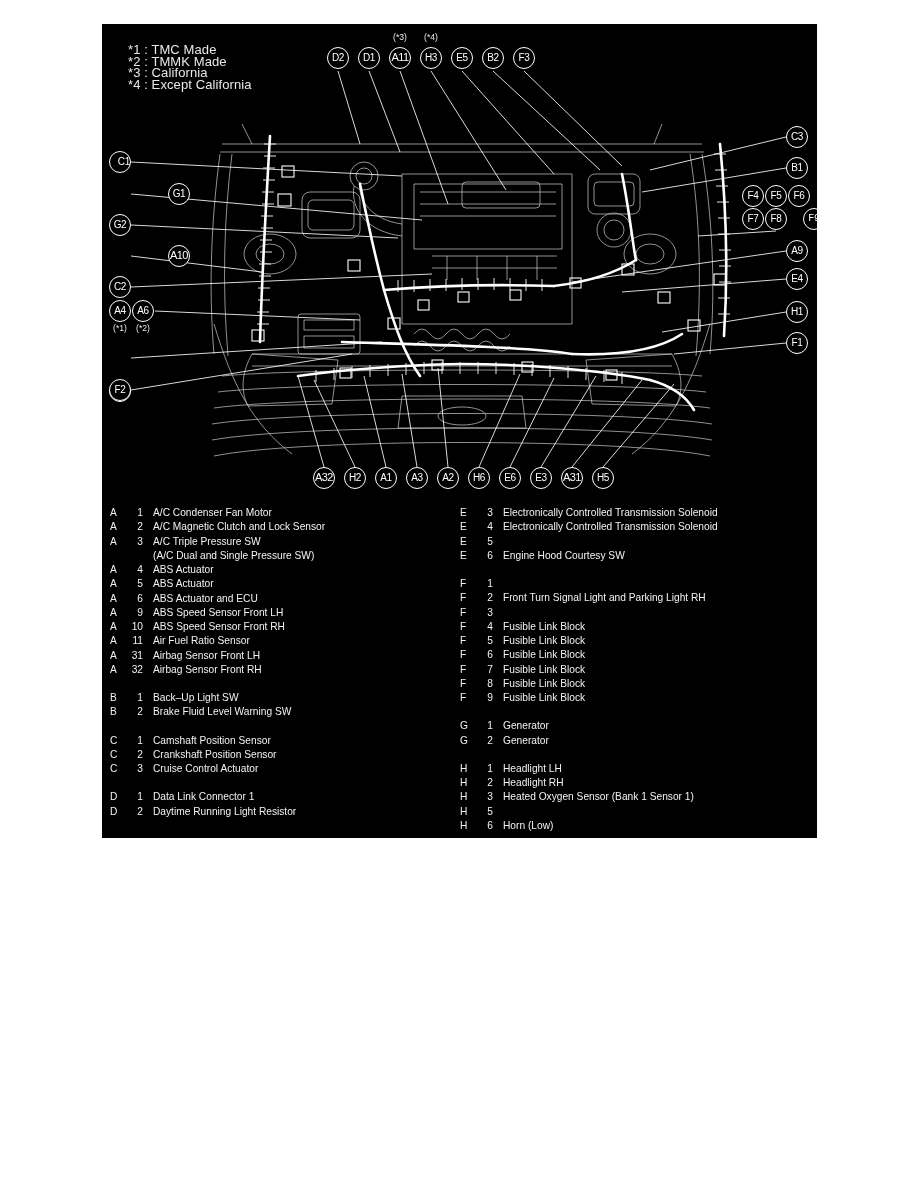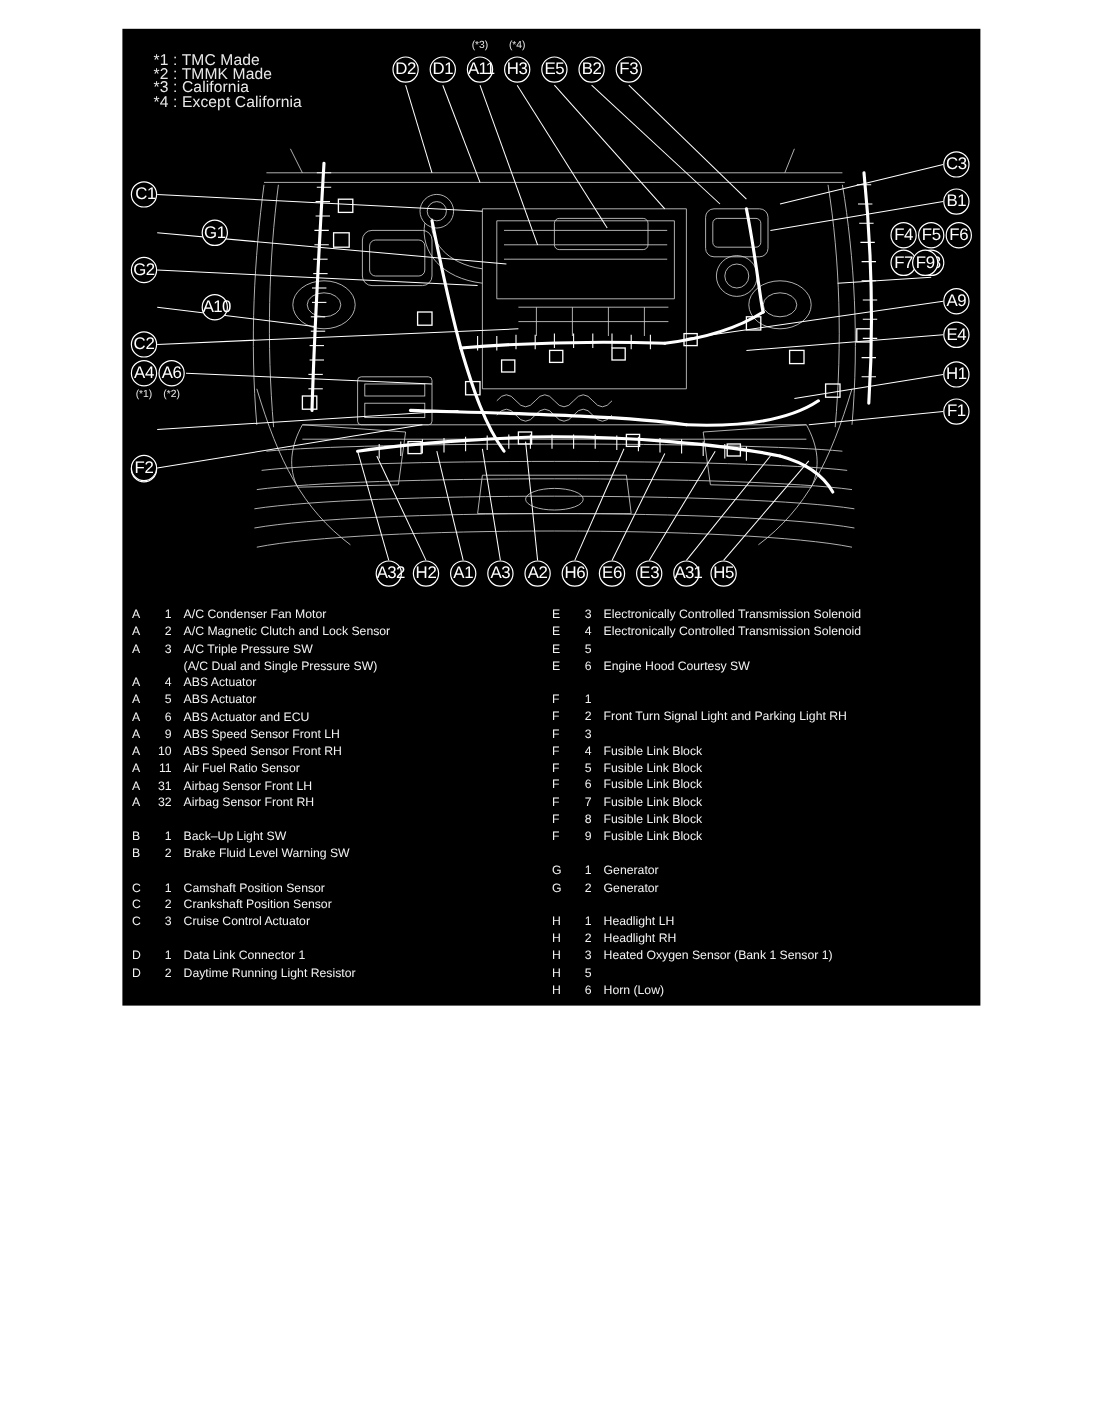--- a/index.html
+++ b/index.html
@@ -40,29 +40,29 @@
   
   .callout {
     position: absolute;
     width: 22px;
     height: 22px;
     margin-left: -11px;
     margin-top: -11px;
     border: 1.4px solid #ffffff;
     border-radius: 50%;
     color: #ffffff;
-    font-size: 14px;
+    font-size: 10px;
     line-height: 19.2px;
     text-align: center;
     letter-spacing: -0.3px;
     background: #000000;
     box-sizing: border-box;
     z-index: 5;
   }
-  .callout.wide { font-size: 14px; letter-spacing: -0.6px; }
+  .callout.wide { font-size: 11px; letter-spacing: -0.6px; }
   .sub-note {
     position: absolute;
     color: #e8e8e8;
     font-size: 8.6px;
     text-align: center;
     width: 30px;
     margin-left: -15px;
     z-index: 5;
   }
   
@@ -332,21 +332,21 @@
         <div class="sub-note" style="left: 41px; top: 299px;">(*2)</div>
         <div class="callout" style="left: 18px; top: 344px; margin-top: 12px;">A5</div>
         <div class="callout" style="left: 18px; top: 366px;">F2</div>
         <div class="callout" style="left: 695px; top: 113px;">C3</div>
         <div class="callout" style="left: 695px; top: 144px;">B1</div>
         <div class="callout" style="left: 651px; top: 172px;">F4</div>
         <div class="callout" style="left: 674px; top: 172px;">F5</div>
         <div class="callout" style="left: 697px; top: 172px;">F6</div>
         <div class="callout" style="left: 651px; top: 195px;">F7</div>
         <div class="callout" style="left: 674px; top: 195px;">F8</div>
-        <div class="callout" style="left: 669px; top: 195px;">F9</div>
+        <div class="callout" style="left: 712px; top: 195px; font-family: Liberation Mono, monospace;">F9</div>
         <div class="callout" style="left: 695px; top: 227px;">A9</div>
         <div class="callout" style="left: 695px; top: 255px;">E4</div>
         <div class="callout" style="left: 695px; top: 288px;">H1</div>
         <div class="callout" style="left: 695px; top: 319px;">F1</div>
         <div class="callout wide" style="left: 222px; top: 454px;">A32</div>
         <div class="callout" style="left: 253px; top: 454px;">H2</div>
         <div class="callout" style="left: 284px; top: 454px;">A1</div>
         <div class="callout" style="left: 315px; top: 454px;">A3</div>
         <div class="callout" style="left: 346px; top: 454px;">A2</div>
         <div class="callout" style="left: 377px; top: 454px;">H6</div>

